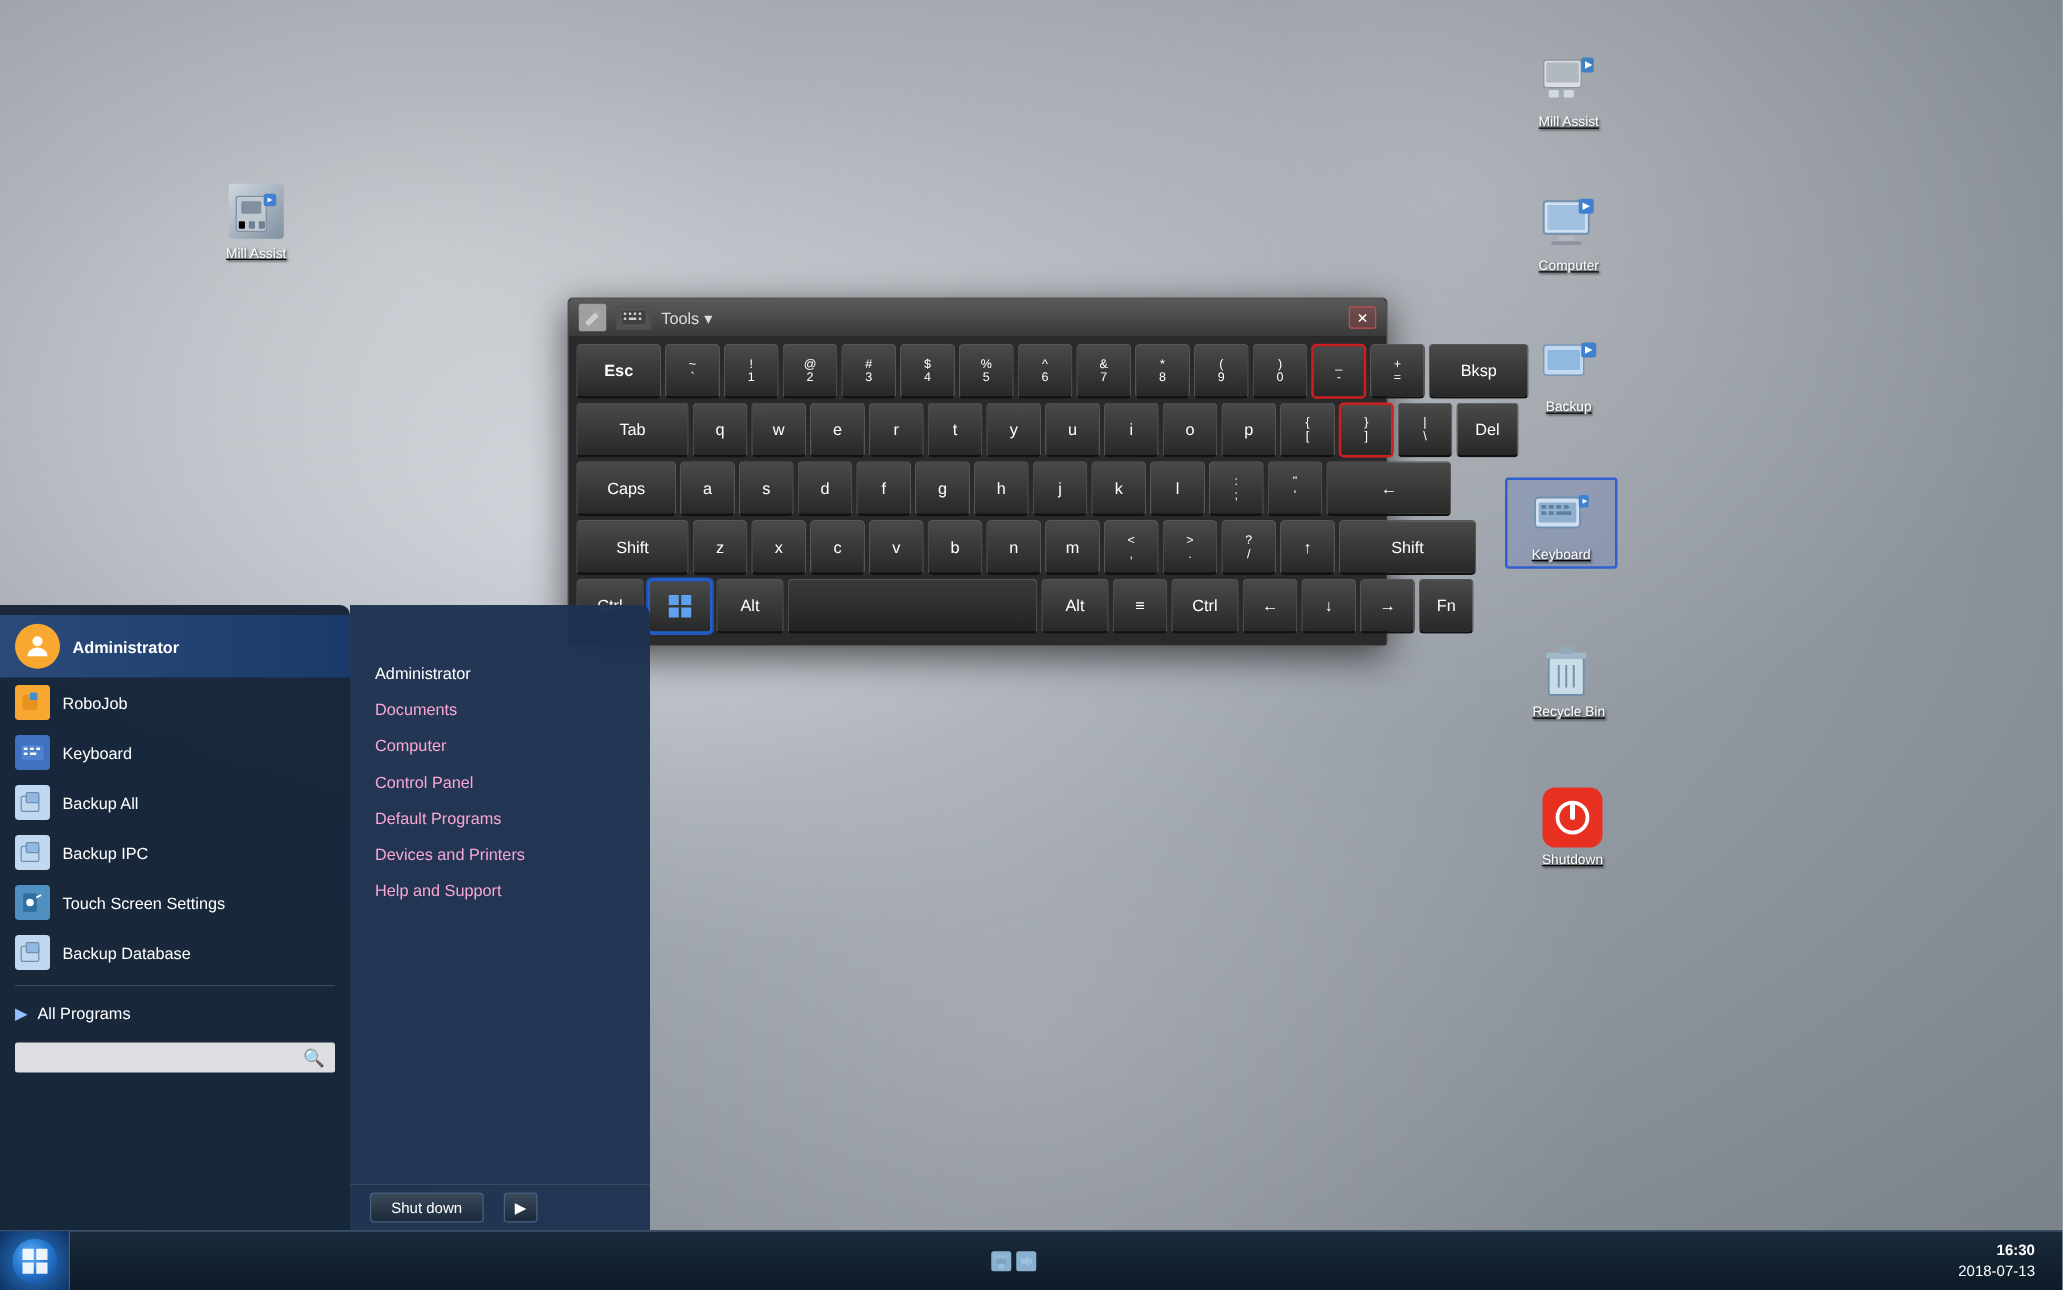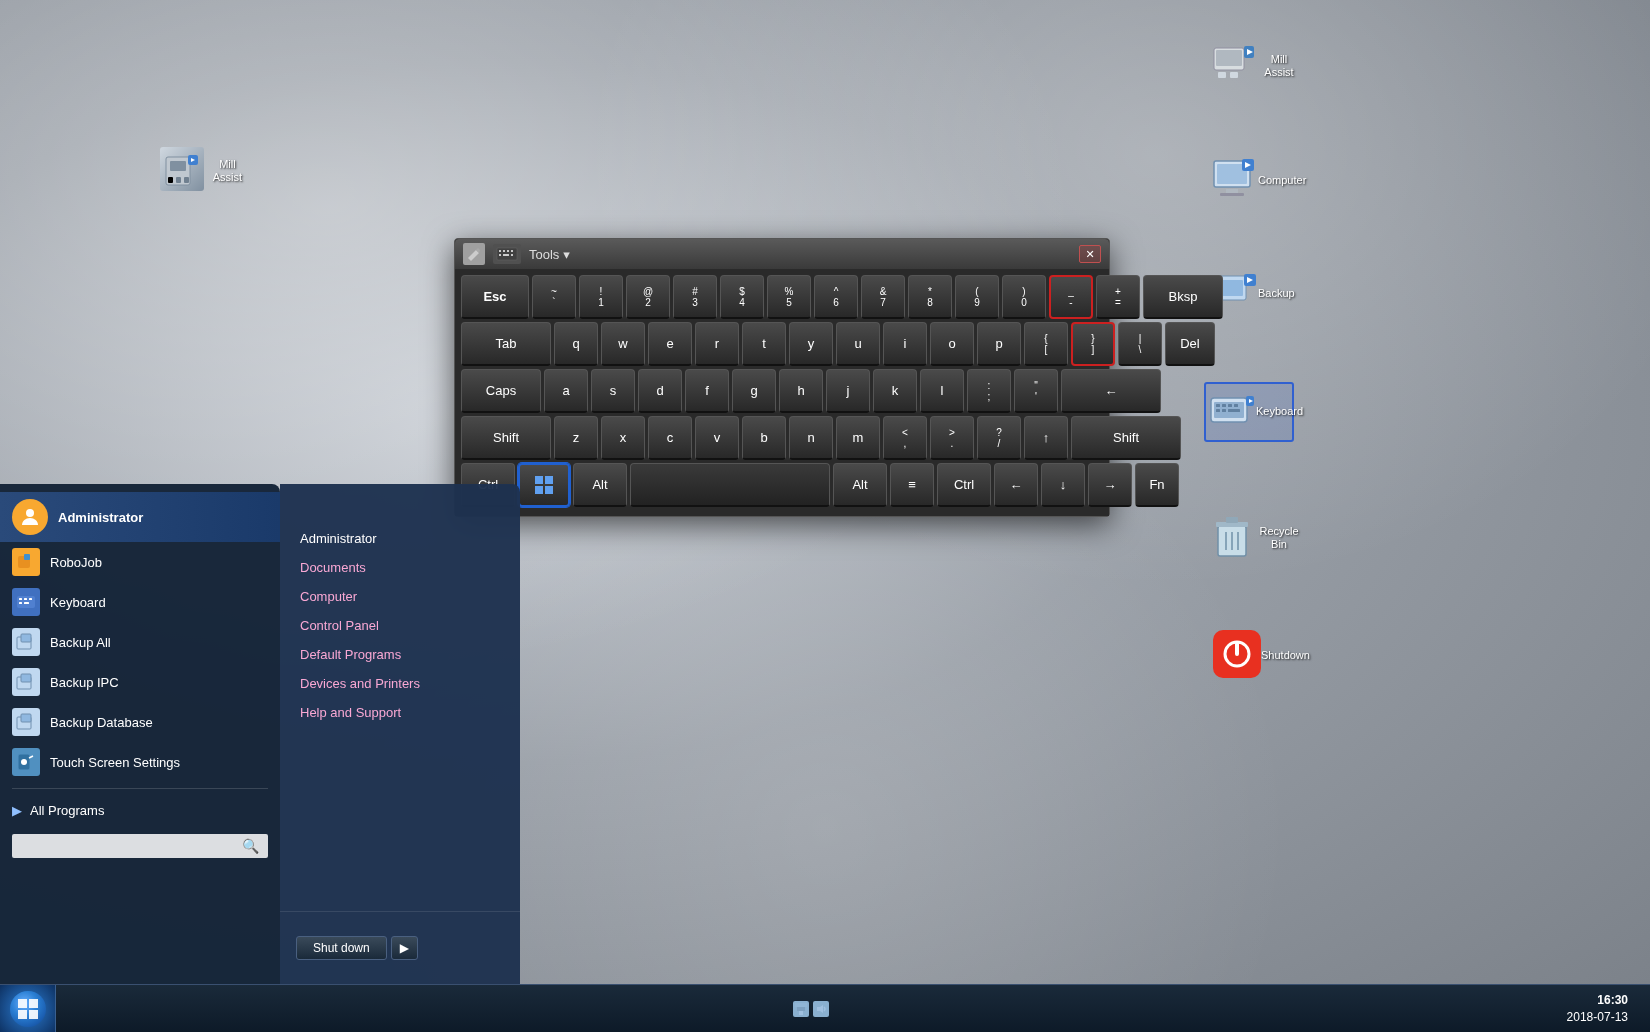--- a/index.html
+++ b/index.html
@@ -95,25 +95,26 @@
       display: flex;
       align-items: center;
       justify-content: center;
       font-size: 10px;
     }
 
     
     .desktop-icon {
       position: absolute;
       display: flex;
-      flex-direction: row;
+      flex-direction: column;
       align-items: center;
       cursor: pointer;
       width: 90px;
       text-align: center;
+      text-decoration: underline;
     }
 
     .desktop-icon .icon-img {
       width: 48px;
       height: 48px;
       margin-bottom: 4px;
       display: flex;
       align-items: center;
       justify-content: center;
     }
@@ -534,40 +535,40 @@
         <div class="start-menu-icon" style="background:#c0d8f0;">
           <svg width="20" height="18" viewBox="0 0 20 18" fill="#5090c0">
             <rect x="1" y="4" width="14" height="12" rx="1" fill="#c0d8f0" stroke="#7090b0"></rect>
             <rect x="5" y="1" width="10" height="8" rx="1" fill="#90b8e0" stroke="#7090b0"></rect>
           </svg>
         </div>
         <span>Backup IPC</span>
       </div>
 
       <div class="start-menu-item">
-        <div class="start-menu-icon" style="background:#c0d8f0;">
-          <svg width="20" height="18" viewBox="0 0 20 18" fill="#5090c0">
-            <rect x="1" y="4" width="14" height="12" rx="1" fill="#c0d8f0" stroke="#7090b0"></rect>
-            <rect x="5" y="1" width="10" height="8" rx="1" fill="#90b8e0" stroke="#7090b0"></rect>
-          </svg>
-        </div>
-        <span>Backup Database</span>
-      </div>
-
-      <div class="start-menu-item">
         <div class="start-menu-icon" style="background:#5090c0;">
           <svg width="20" height="20" viewBox="0 0 20 20" fill="white">
             <rect x="2" y="2" width="12" height="16" rx="2" fill="#3070a0" stroke="#5090c0"></rect>
             <circle cx="8" cy="10" r="3" fill="white"></circle>
             <line x1="13" y1="6" x2="17" y2="4" stroke="white" stroke-width="1.5"></line>
           </svg>
         </div>
         <span>Touch Screen Settings</span>
       </div>
 
+      <div class="start-menu-item">
+        <div class="start-menu-icon" style="background:#c0d8f0;">
+          <svg width="20" height="18" viewBox="0 0 20 18" fill="#5090c0">
+            <rect x="1" y="4" width="14" height="12" rx="1" fill="#c0d8f0" stroke="#7090b0"></rect>
+            <rect x="5" y="1" width="10" height="8" rx="1" fill="#90b8e0" stroke="#7090b0"></rect>
+          </svg>
+        </div>
+        <span>Backup Database</span>
+      </div>
+
       <div class="start-menu-divider"></div>
 
       <div class="start-menu-all-programs">
         <span style="color:#90c0ff;">▶</span>
         <span>All Programs</span>
       </div>
 
       <div class="start-menu-search">
         <input type="text" style="width: 100%; padding: 5px 8px; font-size: 12px; background: rgba(255, 255, 255, 0.85); border: none; border-radius: 2px; outline: none;" placeholder="">
         <div style="position:absolute; right:20px; color:#666; font-size:14px; cursor:pointer;">🔍</div>
@@ -590,21 +591,21 @@
       <div class="start-menu-right-item">
         <span>Default Programs</span>
       </div>
       <div class="start-menu-right-item">
         <span>Devices and Printers</span>
       </div>
       <div class="start-menu-right-item">
         <span>Help and Support</span>
       </div>
 
-      <div style="position:absolute; bottom:0; left:0; right:0; padding:24px 16px; border-top:1px solid rgba(255,255,255,0.1); display:flex; align-items:center; gap:4px;">
+      <div style="position:absolute; bottom:0; left:0; right:0; padding:6px 16px; border-top:1px solid rgba(255,255,255,0.1); display:flex; align-items:center; gap:16px;">
         <button class="shutdown-btn">Shut down</button>
         <button class="shutdown-arrow">▶</button>
       </div>
     </div>
   </div>
 
   <div class="osk-window">
 
     <div class="osk-titlebar">
 

